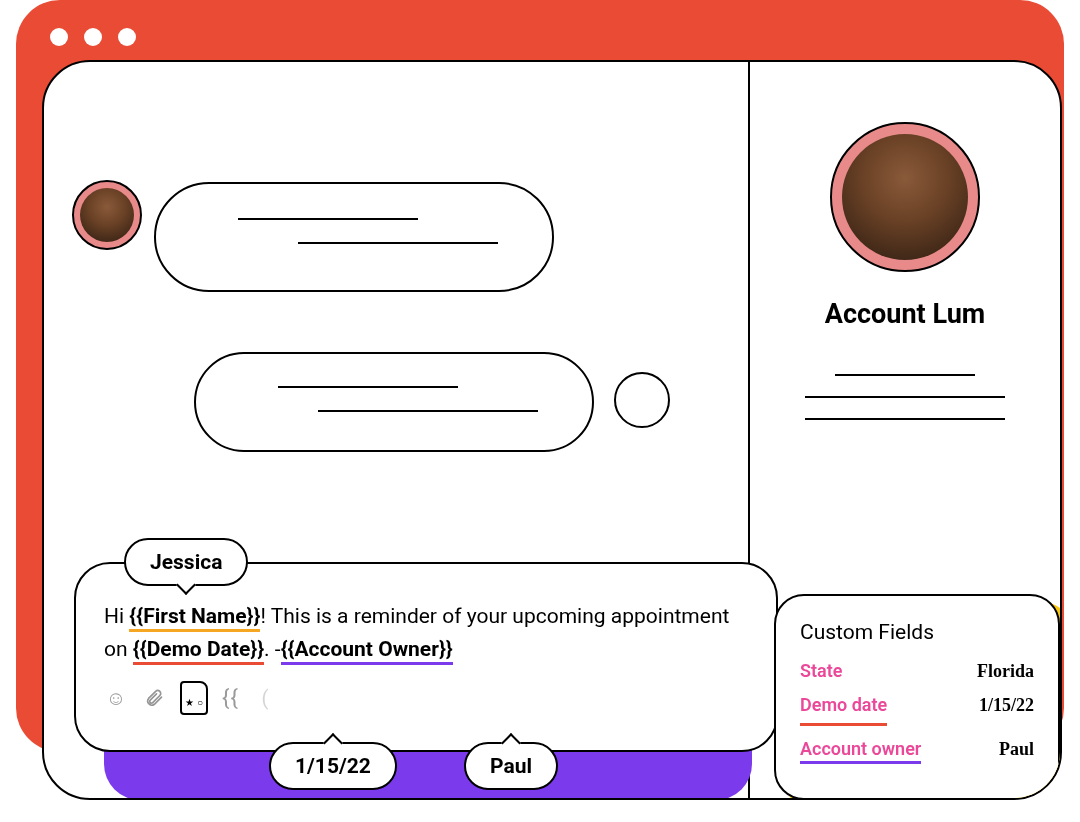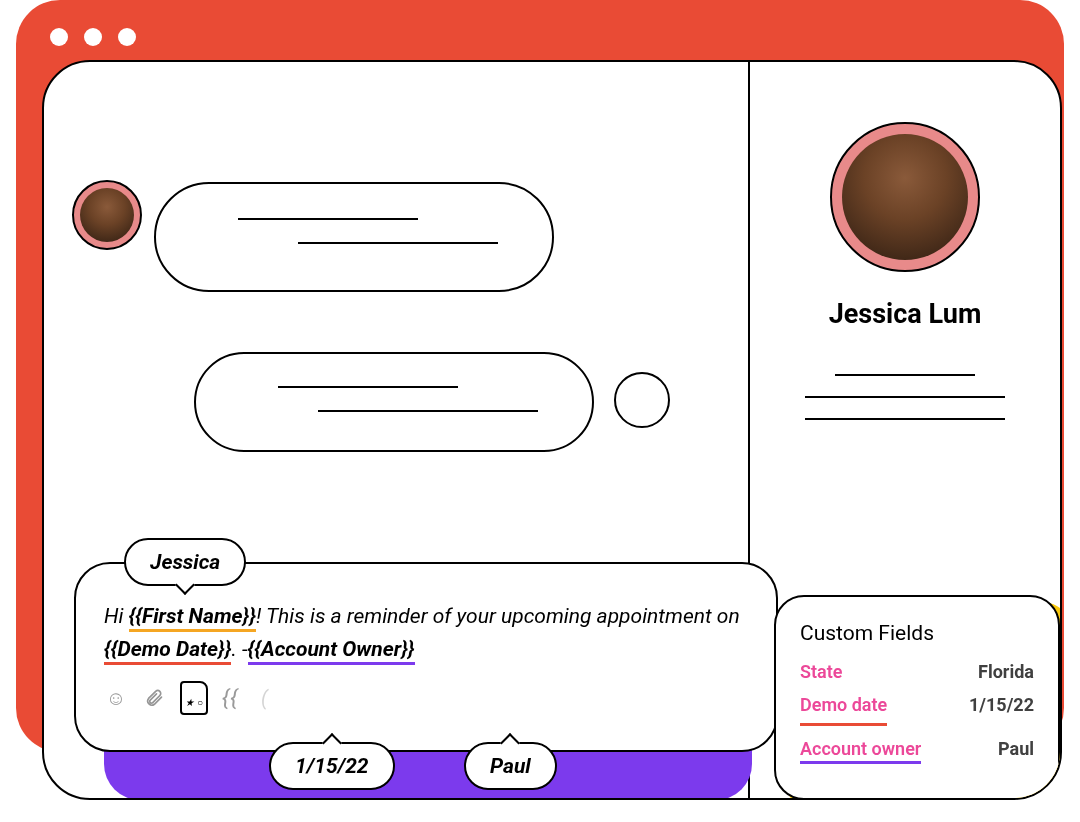--- a/index.html
+++ b/index.html
@@ -45,21 +45,20 @@
     border-radius: 48px;
     display: flex;
     overflow: hidden;
   }
 
   .left-pane {
     flex: 1;
     position: relative;
     border-right: 2px solid #000;
     padding: 40px 40px 30px 40px;
-    font-style: italic;
   }
   .right-pane {
     width: 310px;
     position: relative;
     padding: 60px 24px 24px 24px;
     display: flex;
     flex-direction: column;
     align-items: center;
   }
 
@@ -263,22 +262,23 @@
     font-size: 18px;
     margin: 12px 0;
   }
   .cf-label {
     color: #ec4899;
     font-weight: 600;
   }
   .cf-label.ul-orange { border-bottom: 3px solid #E94B35; padding-bottom:8px;}
   .cf-label.ul-purple { border-bottom: 3px solid #7C3AED; padding-bottom:2px;}
   .cf-value {
-    color: #404040;
+    color: #000000;
     font-weight: 700;
+    font-family: Liberation Serif, serif;
   }
 </style>
 </head>
 <body>
 
 <div class="outer-window">
   <div class="dots">
     <div class="dot"></div>
     <div class="dot"></div>
     <div class="dot"></div>
@@ -336,21 +336,21 @@
     <div class="callout up" style="top:680px; left:420px;">
       <span>Paul</span>
       <div class="pointer"></div>
     </div>
   </div>
 
   <div class="right-pane">
     <div class="contact-avatar">
       <div class="avatar-face"></div>
     </div>
-    <div class="contact-name">Jessica Lum</div>
+    <div class="contact-name">Account Lum</div>
     <div class="contact-lines">
       <div class="cline short"></div>
       <div class="cline long"></div>
       <div class="cline long"></div>
     </div>
 
     <div class="yellow-shadow"></div>
     <div class="custom-card">
       <h3>Custom Fields</h3>
 

